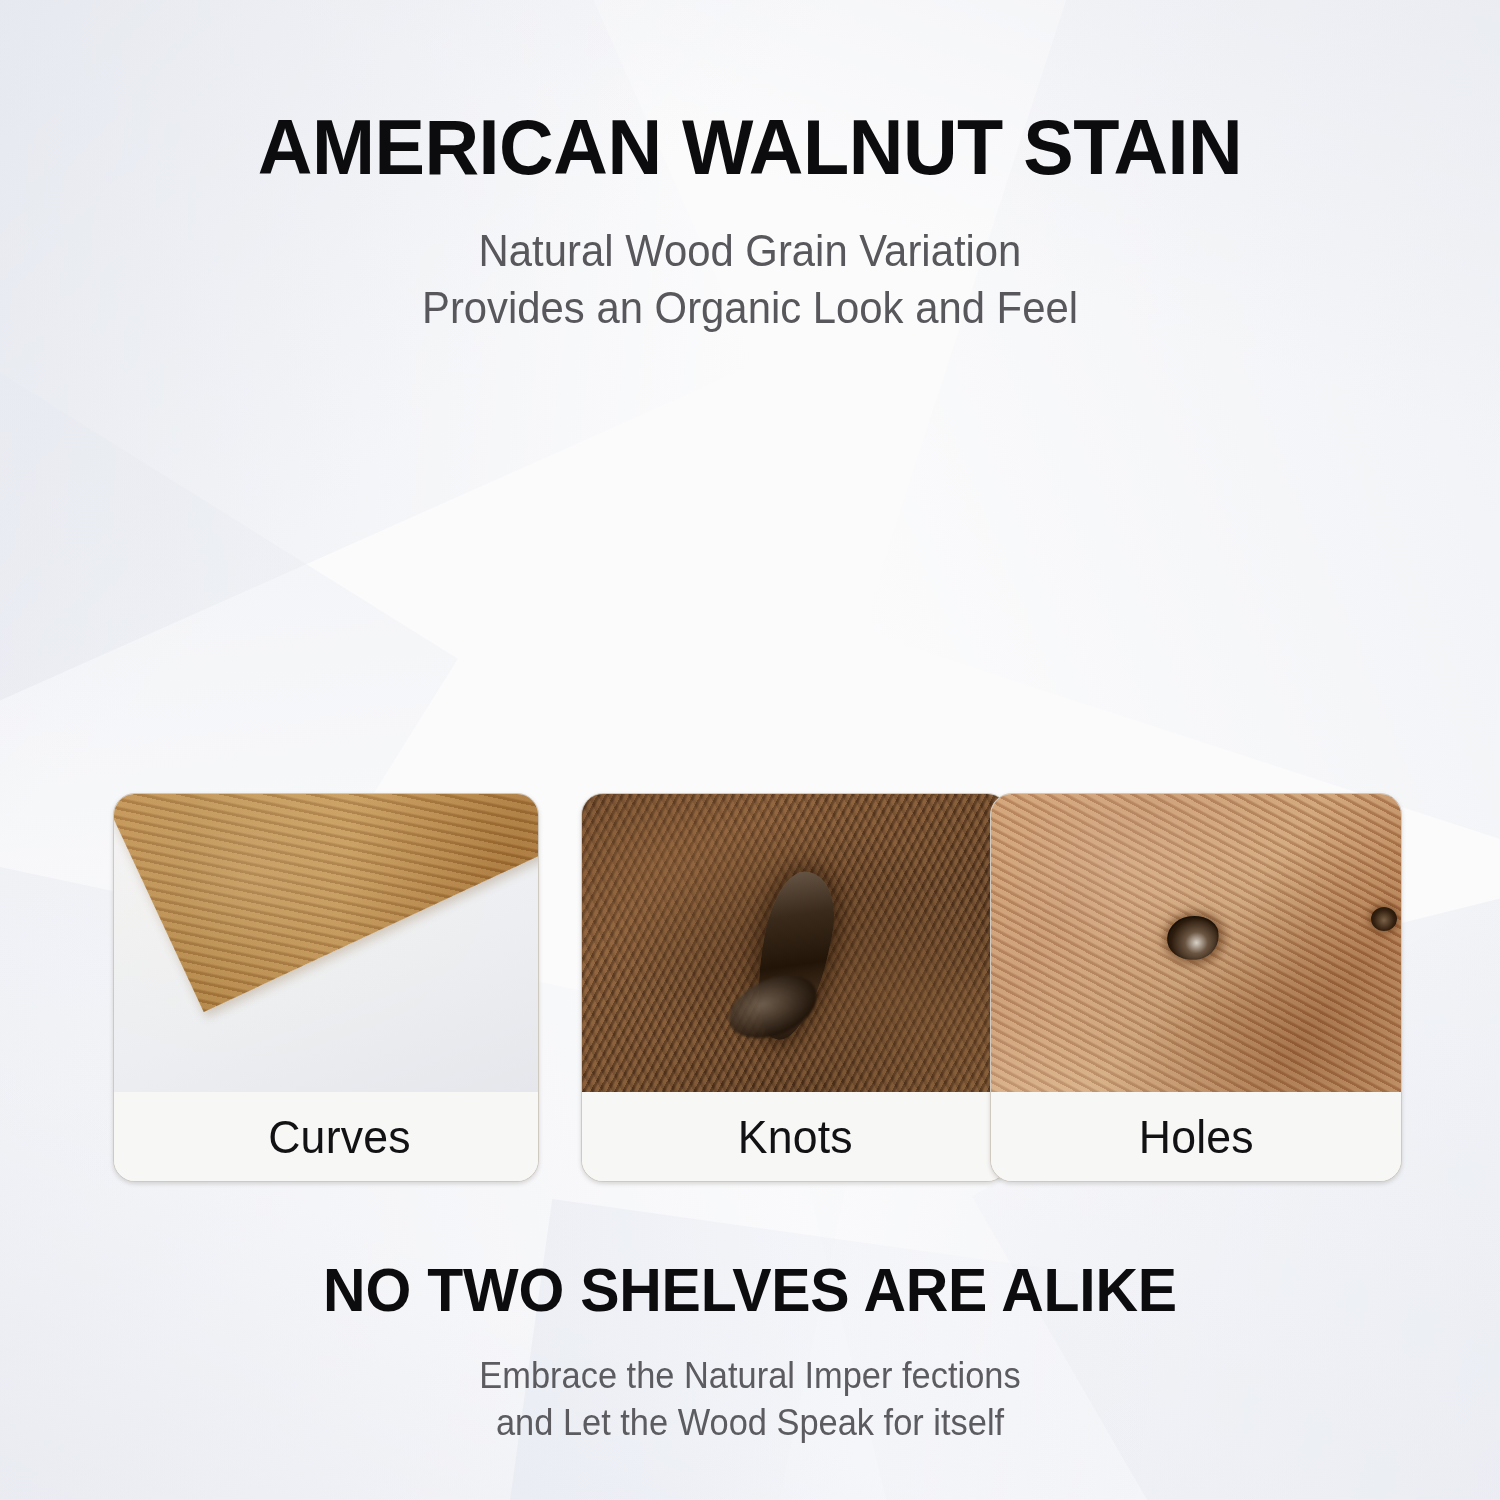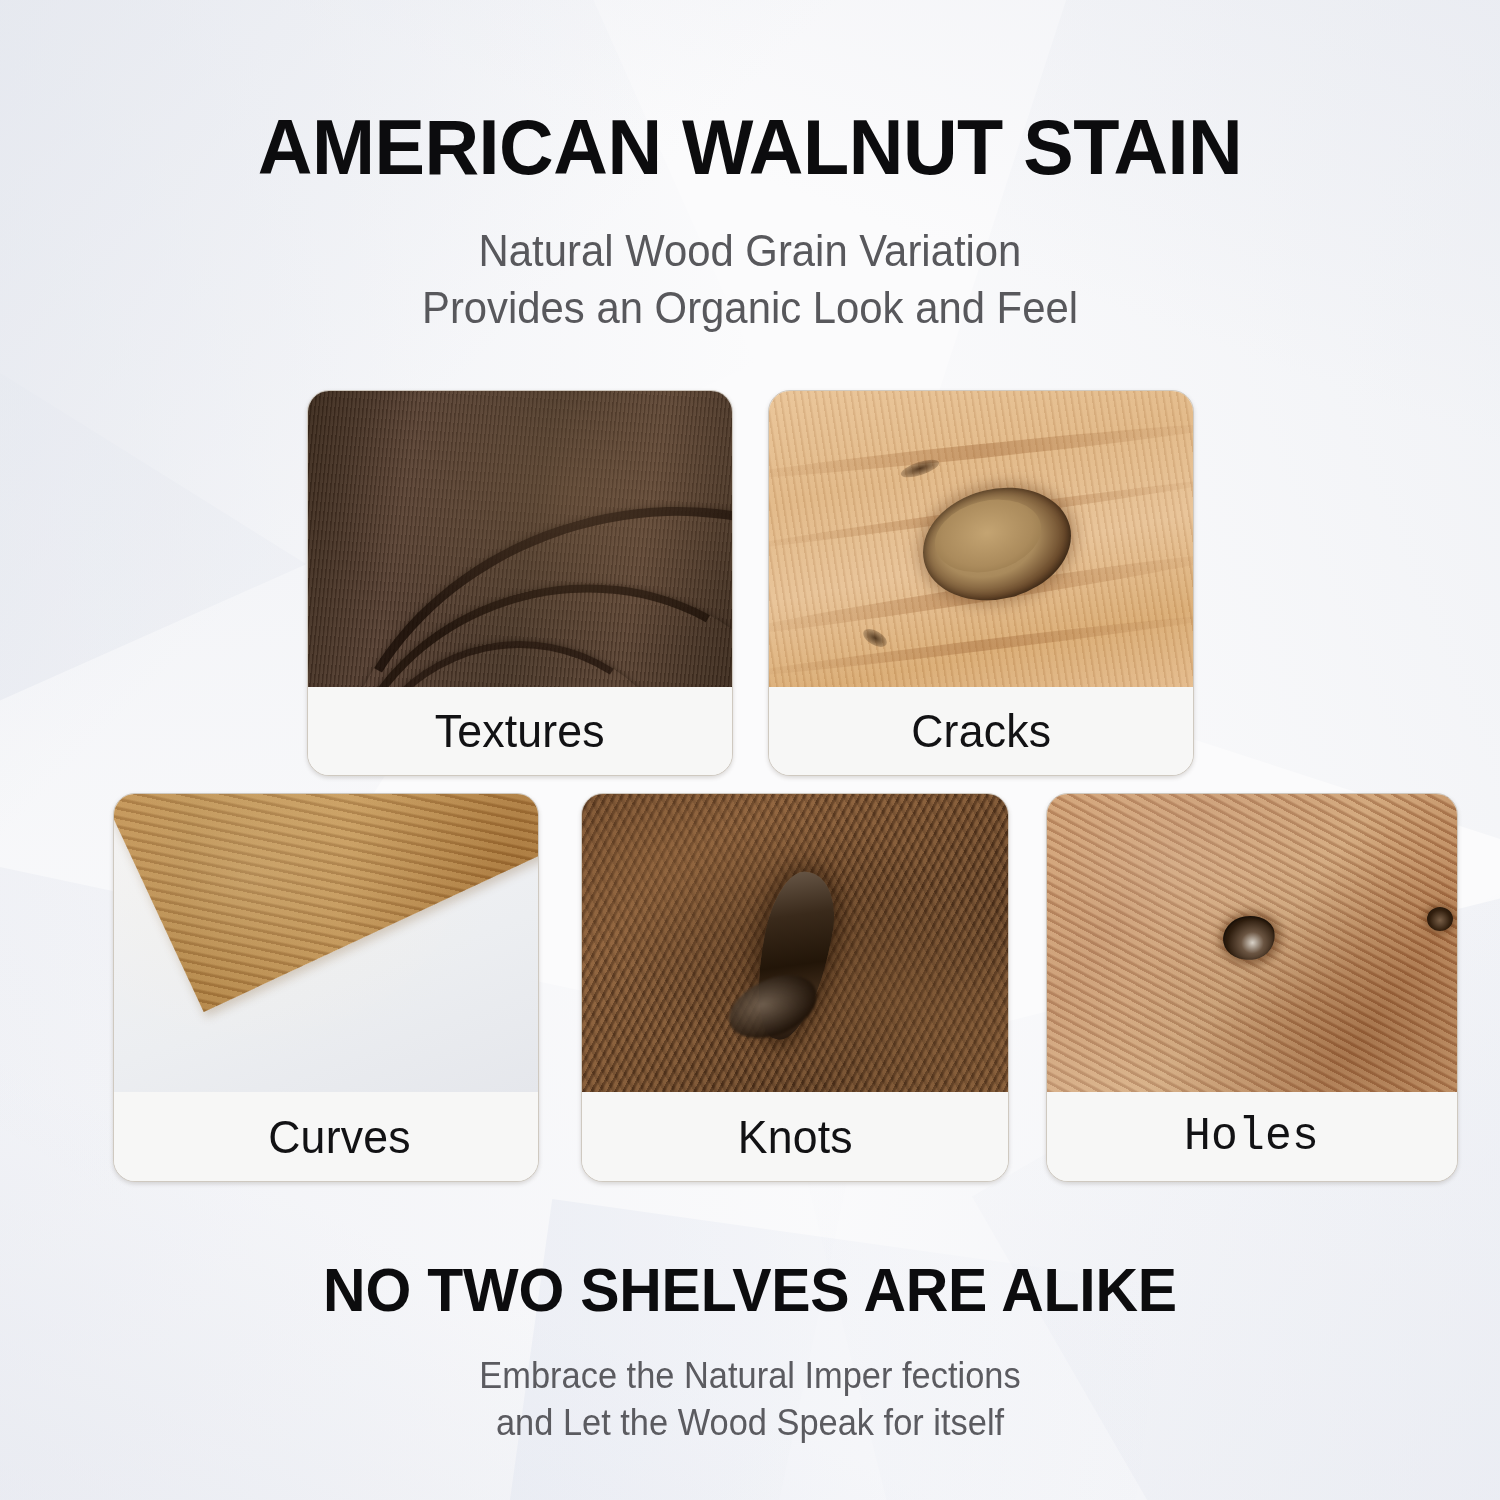--- a/index.html
+++ b/index.html
@@ -361,52 +361,21 @@
   <div class="facet f5"></div>
   <div class="facet f6"></div>
   <div class="facet f7"></div>
 
   <div class="title">AMERICAN WALNUT STAIN</div>
   <div class="subtitle">
     <span class="line">Natural Wood Grain Variation</span>
     <span class="line">Provides an Organic Look and Feel</span>
   </div>
 
-  <div class="card" style="left:307px; top:390px; width:424px; height:384px;">
-    <div class="photo" style="height:296px;">
-      <div class="tex-textures">
-        <div class="arc a1"></div>
-        <div class="arc a2"></div>
-        <div class="arc a3"></div>
-        <div class="arc a4"></div>
-        <div class="glow"></div>
-      </div>
-    </div>
-    <div class="label-band" style="height:88px;">
-      <span>Textures</span>
-    </div>
-  </div>
-
-  <div class="card" style="left:768px; top:390px; width:424px; height:384px;">
-    <div class="photo" style="height:296px;">
-      <div class="tex-cracks">
-        <div class="streak s1"></div>
-        <div class="streak s2"></div>
-        <div class="streak s3"></div>
-        <div class="streak s4"></div>
-        <div class="nick1"></div>
-        <div class="knot"></div>
-        <div class="knot-ring"></div>
-        <div class="nick2"></div>
-      </div>
-    </div>
-    <div class="label-band" style="height:88px;">
-      <span>Cracks</span>
-    </div>
-  </div>
+
 
   <div class="card" style="left:113px; top:793px; width:424px; height:387px;">
     <div class="photo" style="height:298px;">
       <div class="tex-curves">
         <div class="board"></div>
         <div class="shade"></div>
       </div>
     </div>
     <div class="label-band" style="height:89px;padding-left:27px;">
       <span>Curves</span>
@@ -419,21 +388,21 @@
         <div class="mottle"></div>
         <div class="knot"></div>
         <div class="knot-tail"></div>
       </div>
     </div>
     <div class="label-band" style="height:89px;">
       <span>Knots</span>
     </div>
   </div>
 
-  <div class="card" style="left:1046px; top:793px; width:410px; height:387px;font-family:Liberation Mono, monospace;">
+  <div class="card" style="left:990px; top:793px; width:410px; height:387px;">
     <div class="photo" style="height:298px;">
       <div class="tex-holes">
         <div class="sheen"></div>
         <div class="hole-edge"></div>
         <div class="hole"></div>
         <div class="hole2"></div>
       </div>
     </div>
     <div class="label-band" style="height:89px;">
       <span>Holes</span>

